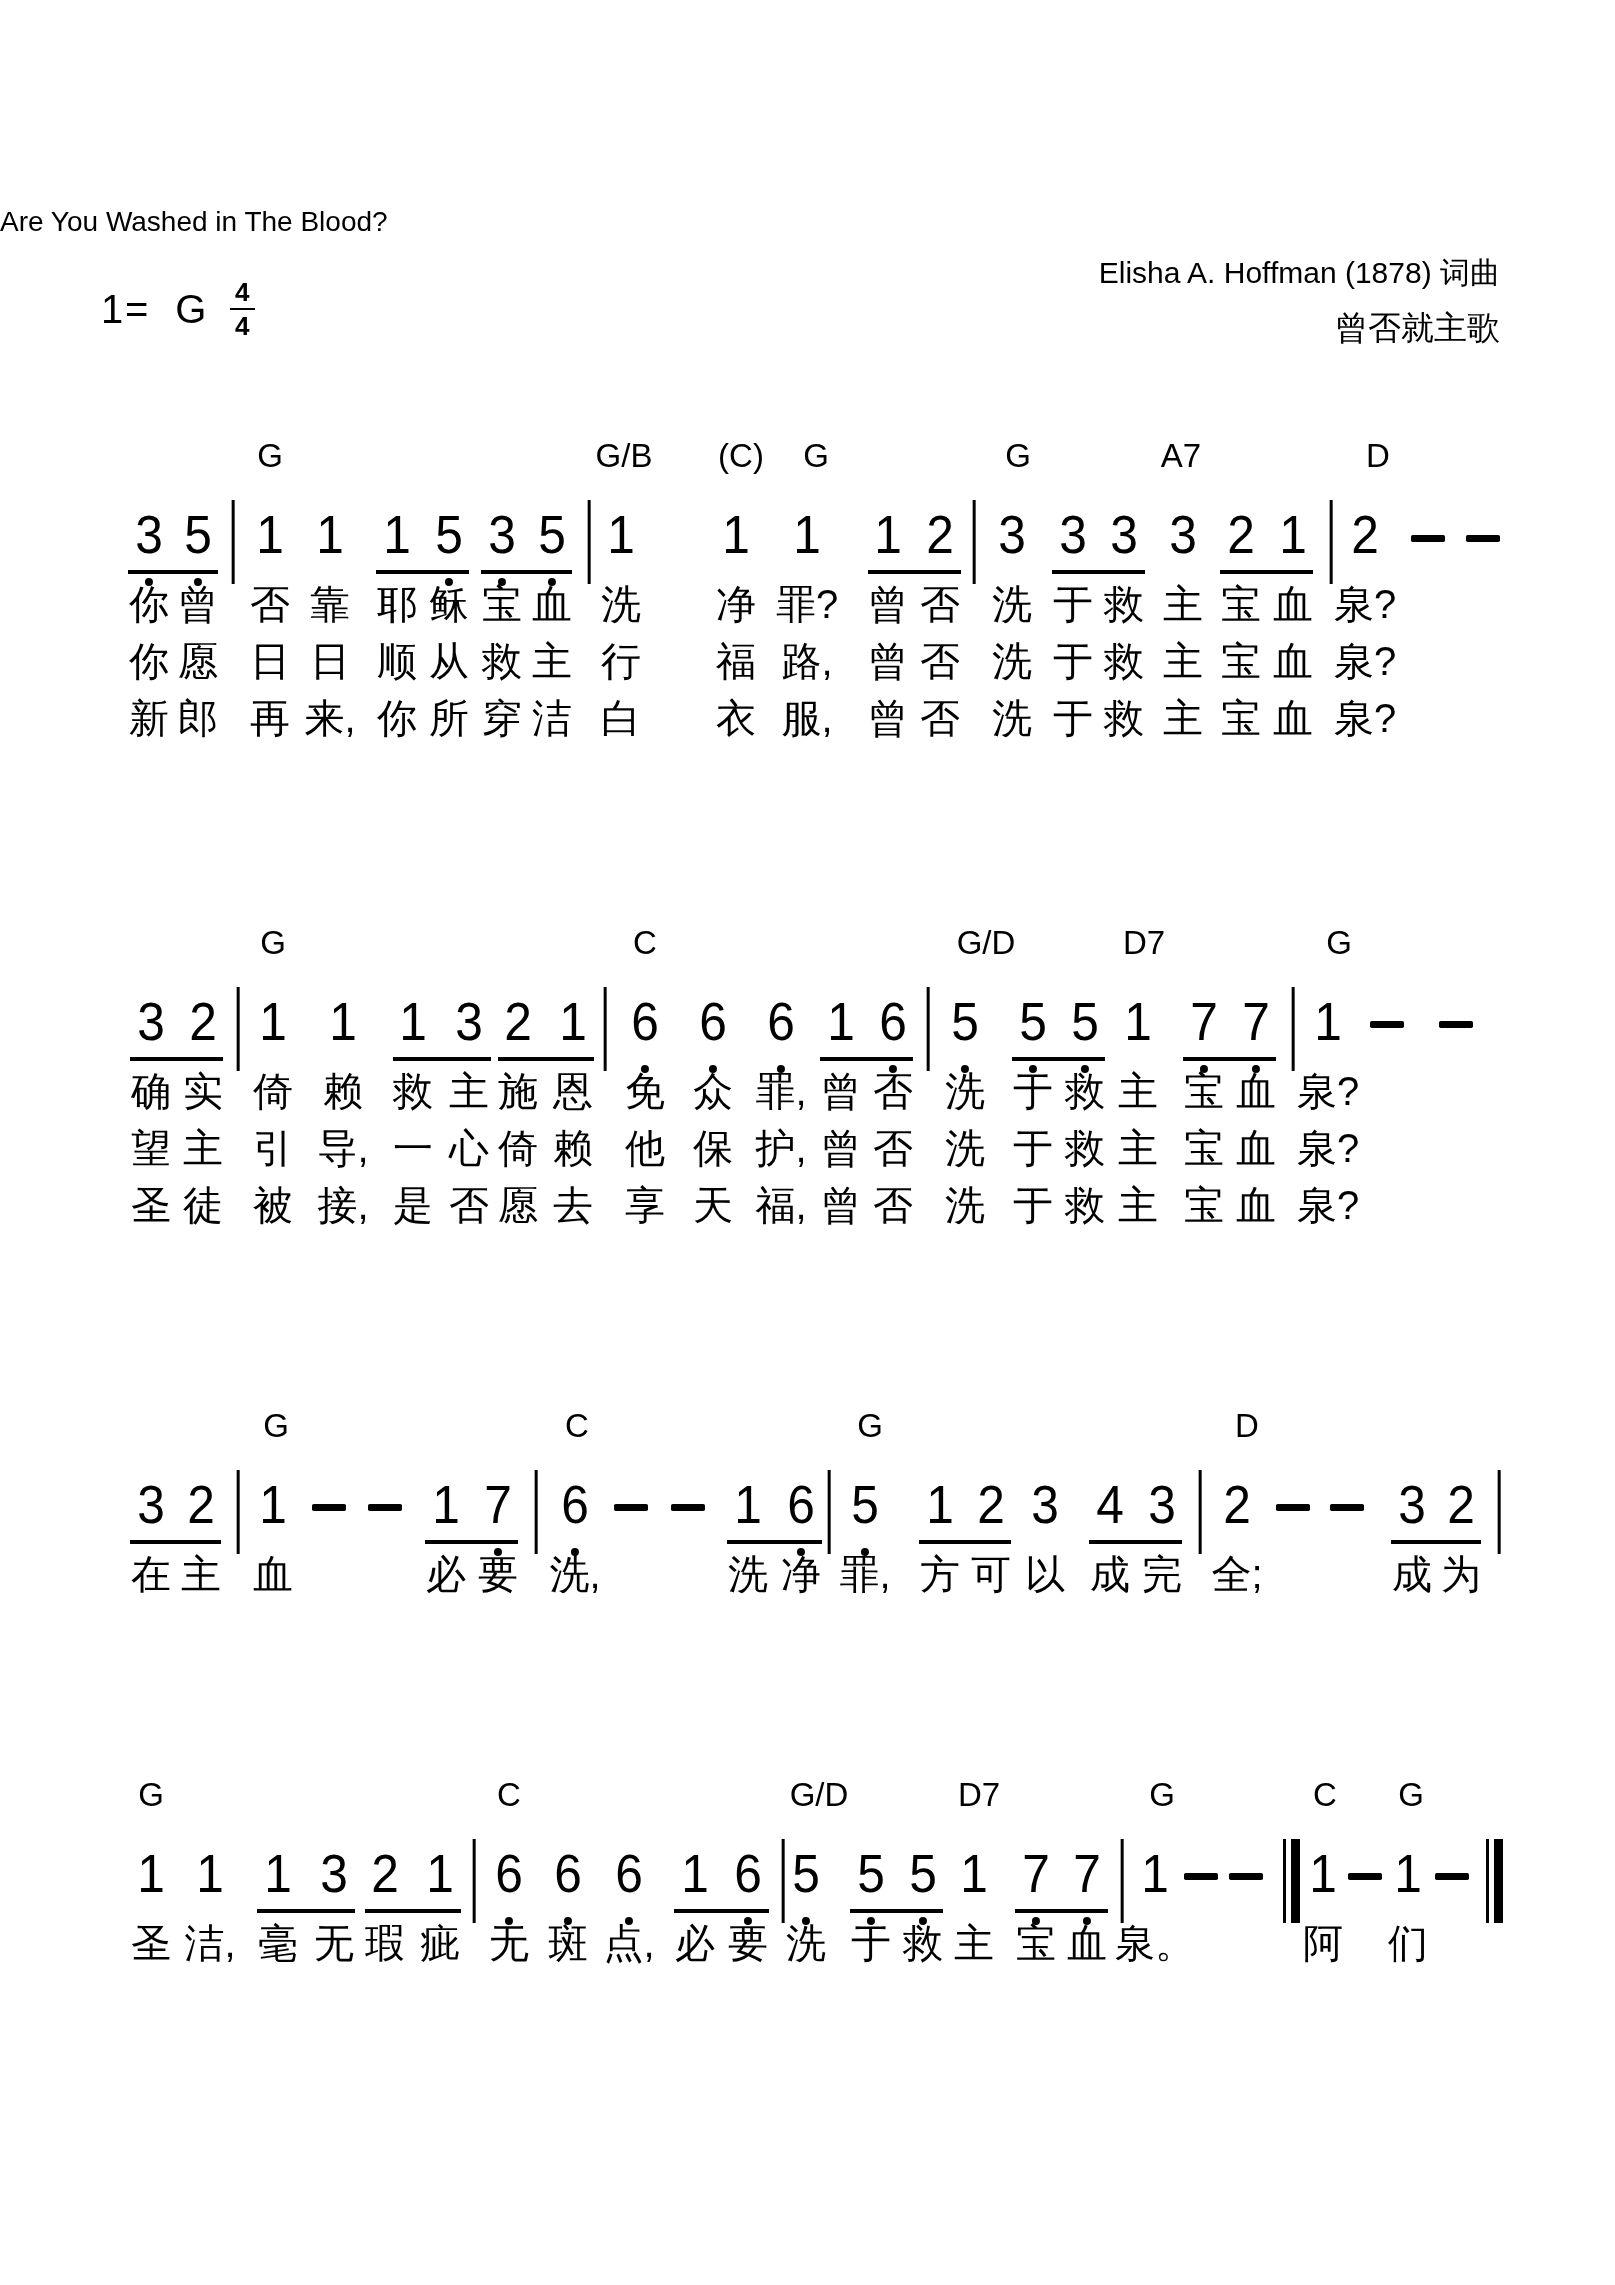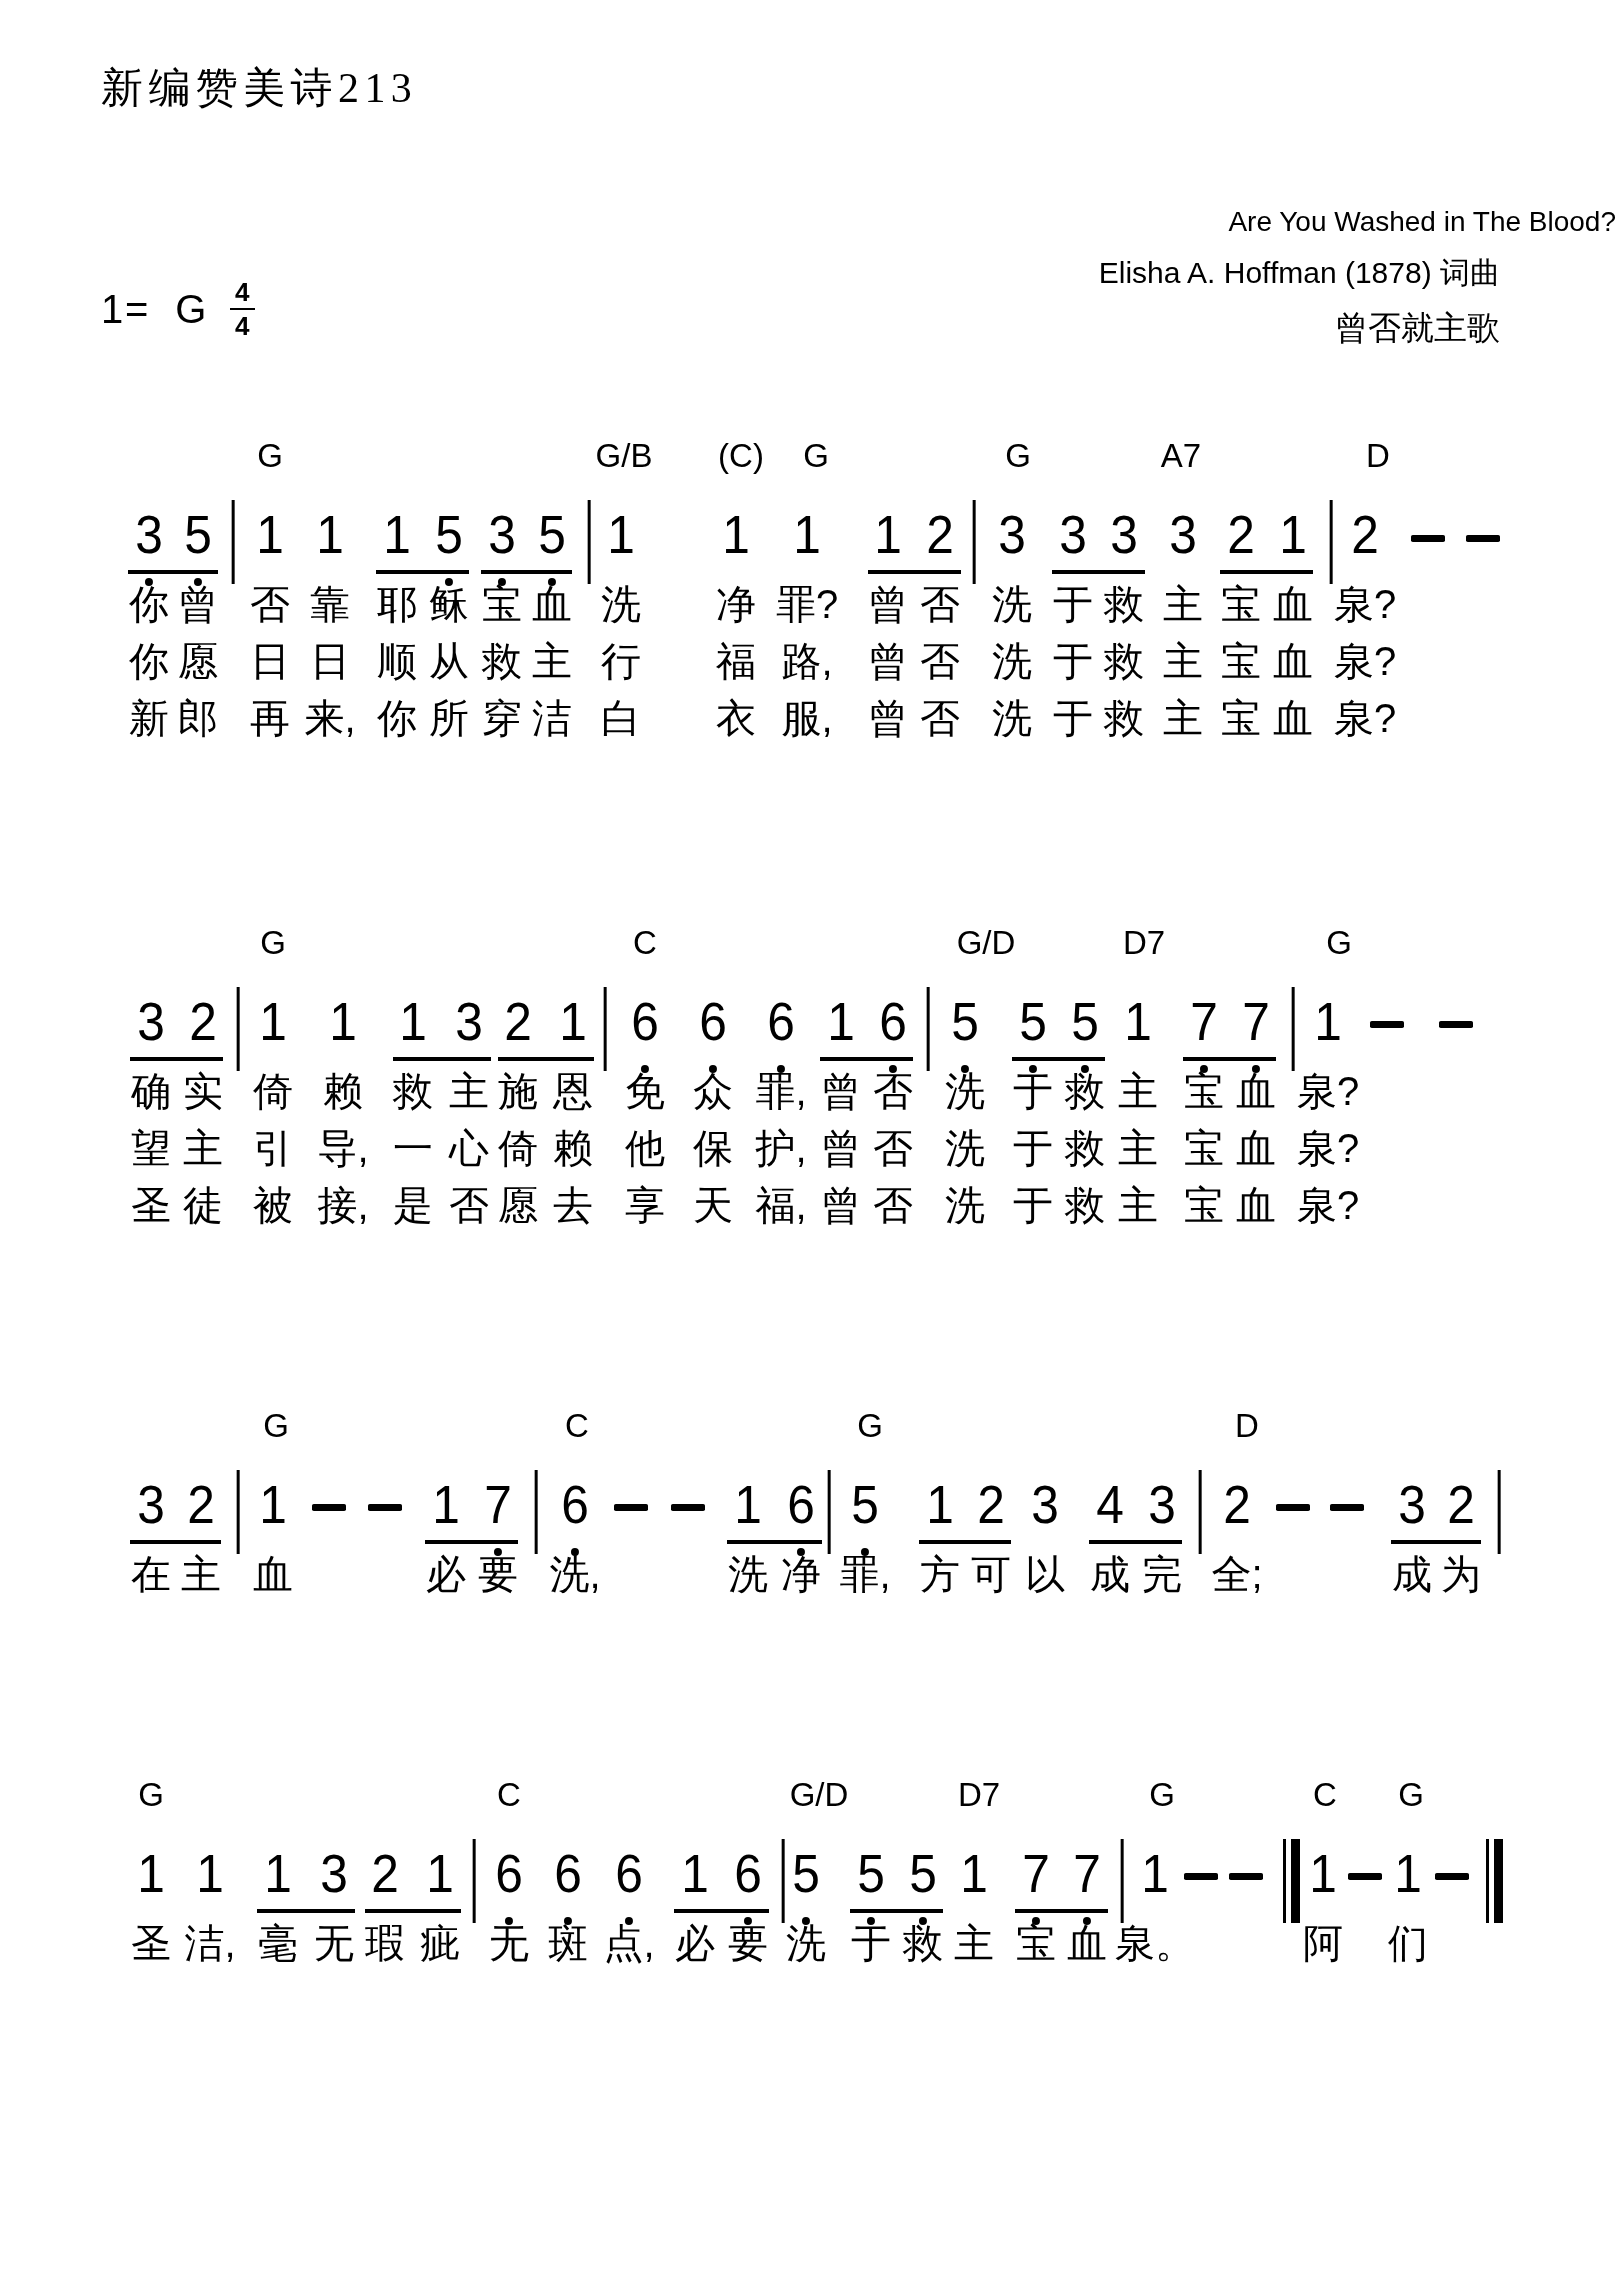--- a/index.html
+++ b/index.html
@@ -19,21 +19,21 @@
     font-family:"Liberation Serif", serif;
     font-size:42px; letter-spacing:5.4px;
   }
   .title {
     left:0; width:100%; top:127px;
     text-align:center;
     font-size:60px; font-weight:700; letter-spacing:1.8px;
   }
   .subtitle {
     left:0; width:100%; top:206px;
-    text-align:right;
+    text-align:left;
     font-size:28px;
   }
   .author { right:116px; top:253px; font-size:30px; }
   .source { right:116px; top:306px; font-size:33px; }
   .keysig { left:101px; top:279px; display:flex; align-items:center; font-size:40px; }
   .keysig .kp { letter-spacing:1.8px; }
   .keysig .kn { margin-left:25px; }
   .frac { display:inline-flex; flex-direction:column; align-items:center; margin-left:23.5px; line-height:1; }
   .frac .fn, .frac .fd { font-size:26px; font-weight:700; line-height:1; }
   .frac .fl { width:25px; height:2.7px; background:#000; margin:2.7px 0; }
@@ -54,21 +54,20 @@
   .dash { position:absolute; width:34px; height:7.2px; background:#000; transform:translateX(-50%); border-radius:1.8px; }
   .lyric {
     position:absolute; transform:translateX(-50%);
     font-size:40px; line-height:43px; white-space:nowrap;
   }
 </style>
 </head>
 <body>
 
 <div id="page">
-  <div class="abs collection">新编赞美诗213</div>
   <div class="abs subtitle">Are You Washed in The Blood?</div>
   <div class="abs author">Elisha A. Hoffman (1878) 词曲</div>
   <div class="abs source">曾否就主歌</div>
   <div class="abs keysig">
     <span class="kp">1=</span>
     <span class="kn">G</span>
     <span class="frac">
       <span class="fn">4</span>
       <span class="fl"></span>
       <span class="fd">4</span>

